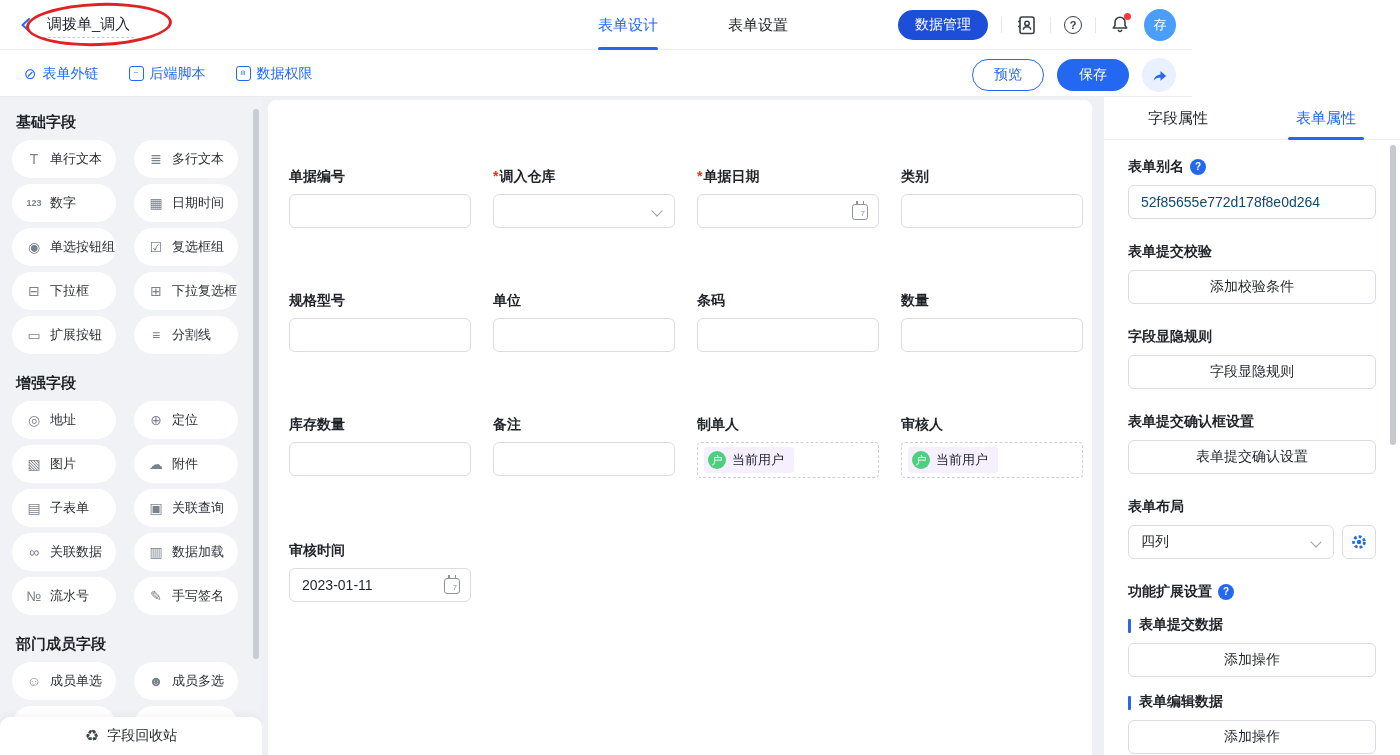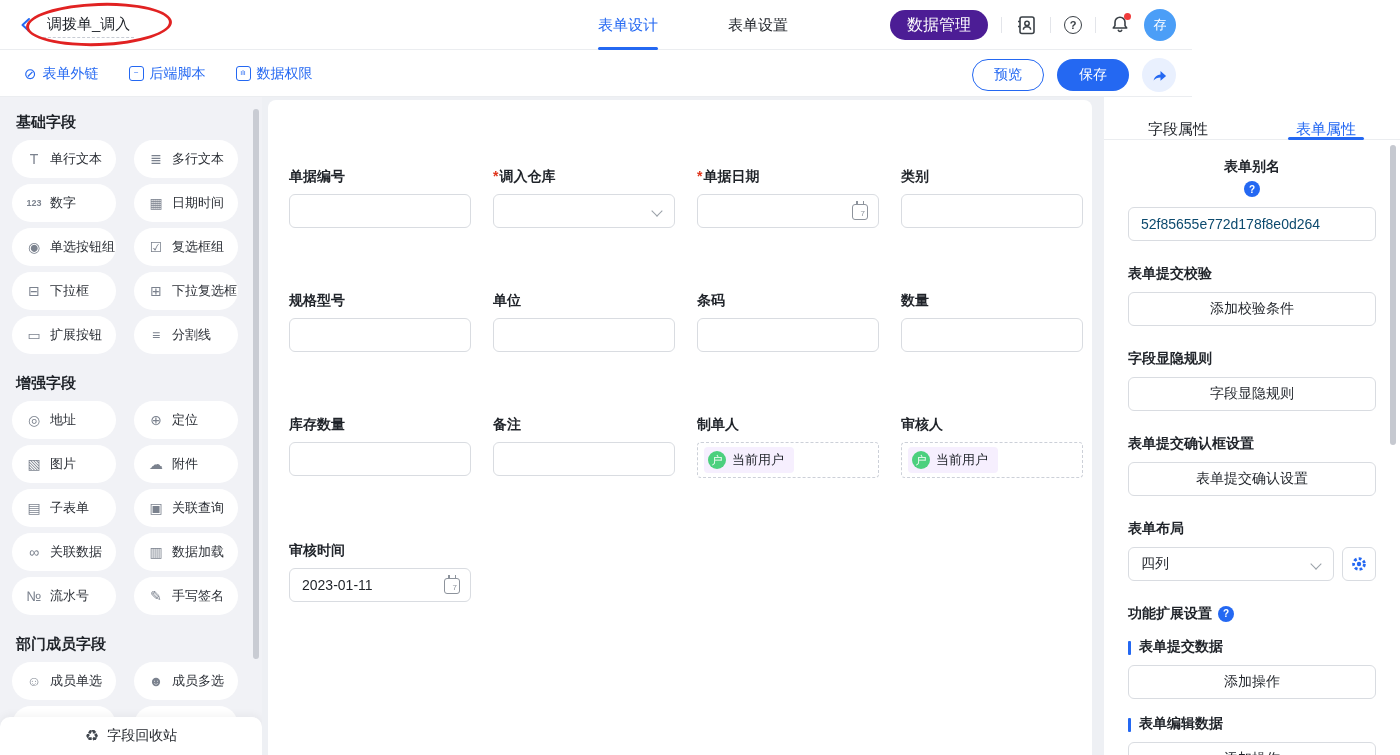--- a/index.html
+++ b/index.html
@@ -16,22 +16,22 @@
     border-bottom:1px dashed #c8ccd4; }
   .annotation-ellipse { position:absolute; left:26px; top:3px; width:146px; height:43px;
     border:3px solid #e12222; border-radius:50%; transform:rotate(-2deg); pointer-events:none; z-index:7; }
   .hdr-tabs { position:absolute; left:598px; top:0; height:50px; display:flex; gap:70px; }
   .hdr-tab { display:flex; align-items:center; height:50px; font-size:15px; color:#1f2329;
     position:relative; cursor:pointer; }
   .hdr-tab.active { color:#2468f2; }
   .hdr-tab.active::after { content:""; position:absolute; left:0; right:0; bottom:0;
     height:3px; background:#2468f2; border-radius:2px; }
   .hdr-right { position:absolute; right:16px; top:0; height:50px; display:flex; align-items:center; gap:13px; }
-  .btn-green { background:#4c1d95; color:#fff; border:none; border-radius:15px; height:30px;
-    padding:0 17px; font-size:16px; cursor:pointer; font-family:inherit; }
+  .btn-green { background:#1d4ed8; color:#fff; border:none; border-radius:15px; height:30px;
+    padding:0 17px; font-size:14px; cursor:pointer; font-family:inherit; }
   .vsep { width:1px; height:16px; background:#e3e5ea; }
   .hicon { display:flex; align-items:center; justify-content:center; cursor:pointer; }
   .help-circle { width:18px; height:18px; border:1.6px solid #3a4046; border-radius:50%;
     font-size:11px; font-weight:700; color:#3a4046; display:flex; align-items:center; justify-content:center; }
   .bell-wrap { position:relative; }
   .bell-dot { position:absolute; top:-1px; right:0px; width:7px; height:7px; background:#f03b3b; border-radius:50%; }
   .avatar { width:32px; height:32px; border-radius:50%; background:#4b9ef7; color:#fff;
     font-size:13px; display:flex; align-items:center; justify-content:center; cursor:pointer; }
 
   
@@ -92,30 +92,30 @@
   .userbox { height:36px; border:1px dashed #ccd0d8; border-radius:4px; background:#fff;
     display:flex; align-items:center; padding-left:6px; }
   .chip { height:26px; background:#f6effe; border-radius:4px; display:flex; align-items:center;
     gap:6px; padding:0 10px 0 4px; }
   .chip-av { width:18px; height:18px; border-radius:50%; background:#4cd07e; color:#fff; font-size:11px;
     display:flex; align-items:center; justify-content:center; flex:none; }
   .chip-txt { font-size:13px; color:#1f2329; white-space:nowrap; }
 
   
   .props { position:absolute; left:1104px; top:0; width:296px; bottom:0; background:#fff; overflow:hidden; }
-  .props-tabs { height:43px; border-bottom:1px solid #ebedf0; display:flex;align-items:flex-end; }
+  .props-tabs { height:43px; border-bottom:1px solid #ebedf0; display:flex; }
   .ptab { flex:1; display:flex; align-items:center; justify-content:center; font-size:15px;
     color:#1f2329; position:relative; cursor:pointer; }
   .ptab.active { color:#2468f2; }
   .ptab.active::after { content:""; position:absolute; bottom:-1px; left:50%; transform:translateX(-50%);
     width:76px; height:3px; background:#2468f2; border-radius:2px; }
   .props-content { padding:0 24px; }
   .p-label { font-size:14px; font-weight:700; color:#1f2329; display:flex; align-items:center;
     gap:6px; margin:24px 0 10px; line-height:17px; }
-  .p-label.first { margin-top:18px;flex-direction:column; }
+  .p-label.first { margin-top:18px; }
   .help-solid { width:16px; height:16px; border-radius:50%; background:#2468f2; color:#fff;
     font-size:10px; font-weight:700; display:flex; align-items:center; justify-content:center; cursor:pointer; }
   .p-input { width:100%; height:34px; border:1px solid #d9dce1; border-radius:6px; padding:0 12px;
     font-size:14px; color:#0c4a6e; outline:none; font-family:inherit; background:#fff; }
   .p-btn { width:100%; height:34px; border:1px solid #d9dce1; border-radius:6px; background:#fff;
     font-size:14px; color:#1f2329; cursor:pointer; font-family:inherit; }
   .layout-row { display:flex; gap:8px; }
   .p-select { width:206px; height:34px; border:1px solid #d9dce1; border-radius:6px; position:relative;
     display:flex; align-items:center; padding-left:12px; font-size:14px; cursor:pointer; background:#fff; }
   .gear-btn { width:34px; height:34px; border:1px solid #d9dce1; border-radius:6px; background:#fff;

